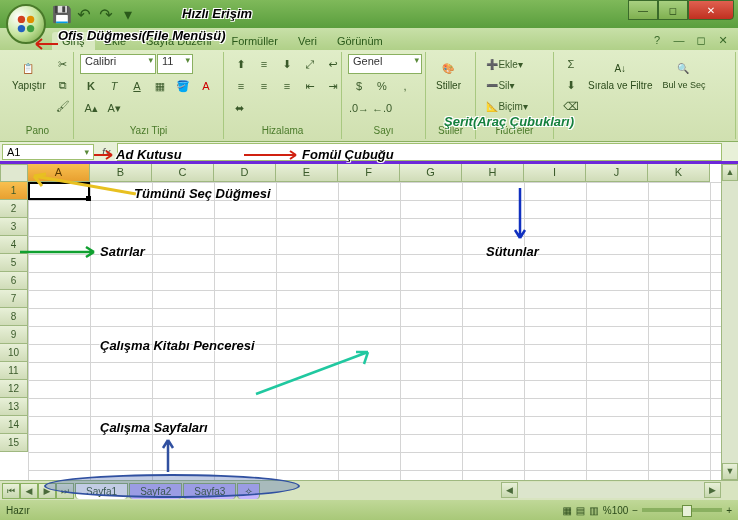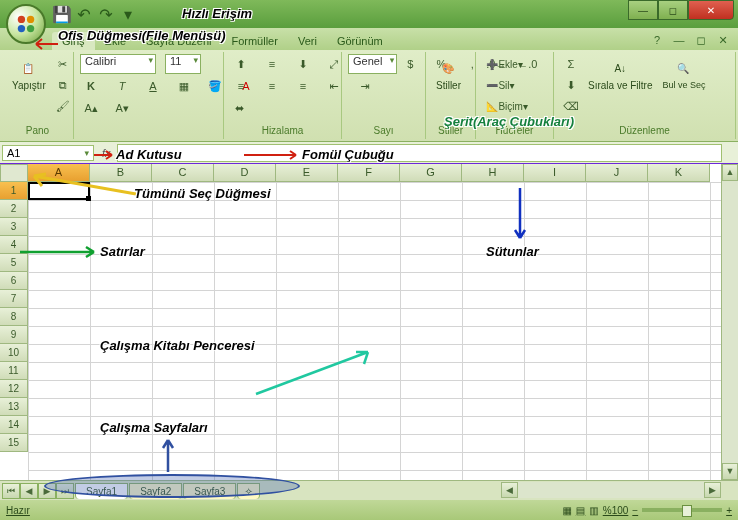--- a/index.html
+++ b/index.html
@@ -25,23 +25,23 @@
 .ribbon { height: 92px; background: linear-gradient(#e0edc8,#d0e0b0); border-bottom: 1px solid #8ab060; display: flex; padding: 2px; }
 .group { border-right: 1px solid #a8c880; padding: 2px 6px; display: flex; flex-direction: column; justify-content: space-between; }
 .group-label { font-size: 10px; text-align: center; color: #4a7a2a; padding: 1px; }
 .group-body { flex: 1; display: flex; gap: 2px; align-items: flex-start; }
 .big-btn { display: flex; flex-direction: column; align-items: center; padding: 2px 4px; font-size: 10px; color: #2a4a1a; }
 .big-btn .ic { width: 24px; height: 24px; display:flex; align-items:center; justify-content:center; }
 .small-stack { display: flex; flex-direction: column; gap: 1px; }
 .small-btn { width: 22px; height: 20px; border: 1px solid transparent; display: flex; align-items: center; justify-content: center; font-size: 11px; color:#3a5a2a; }
 .combo { height: 20px; border: 1px solid #8ab060; background: #fff; font-size: 11px; padding: 0 14px 0 4px; position: relative; color:#333; }
 .combo::after { content: "▾"; position: absolute; right: 2px; font-size: 9px; color:#5a8a3a; }
-.btn-row { display:flex; gap:9px; }
-
-.formula-row { height: 22px; background: #e8f0d8; border-bottom: 1px solid #6d28d9; display: flex; align-items: center; font-size: 11px; }
+.btn-row { display:flex; gap:1px; }
+
+.formula-row { height: 22px; background: #e8f0d8; border-bottom: 3px solid #6d28d9; display: flex; align-items: center; font-size: 11px; }
 .name-box { width: 92px; border: 1px solid #a0c070; background: #fff; margin: 0 2px; padding: 1px 4px; display:flex; align-items:center; justify-content:space-between; }
 .fx-label { padding: 0 6px; font-style: italic; color: #555; }
 .formula-input { flex: 1; border: 1px solid #a0c070; background: #fff; height: 18px; margin-right: 16px; }
 
 .grid-area { position: relative; height: 316px; display: flex; background:#fff; }
 .corner { width: 28px; height: 18px; background: #e0e8d0; border: 1px solid #9fb880; }
 .col-headers { display: flex; height: 18px; }
 .col-h { width: 62px; background: linear-gradient(#e8f0d8,#d0dcb8); border-right: 1px solid #9fb880; border-bottom: 1px solid #9fb880; text-align: center; font-size: 11px; color: #3a5a2a; line-height: 17px; }
 .col-h.sel { background: linear-gradient(#f8c050,#e8a030); color:#5a3a00; }
 .row-headers { display: flex; flex-direction: column; width: 28px; }
@@ -53,24 +53,24 @@
 .active-cell::after { content:""; position:absolute; right:-3px; bottom:-3px; width:5px; height:5px; background:#000; }
 
 .vscroll { width: 17px; background: #e0e8d0; border-left: 1px solid #9fb880; display:flex; flex-direction:column; }
 .scroll-btn { height:17px; background:linear-gradient(#e8f0d8,#c8d8b0); border:1px solid #9fb880; font-size:9px; text-align:center; line-height:15px; color:#4a6a3a; }
 .scroll-track { flex:1; background:#dce5cc; }
 
 .sheet-row { height: 20px; background: #d8e4c0; border-top: 1px solid #9fb880; display: flex; align-items: center; font-size: 10px; position:relative; }
 .nav-btns { display:flex; margin-left:2px; }
 .nav-btn { width:18px; height:16px; border:1px solid #8ab060; background:linear-gradient(#e8f0d8,#c8d8b0); font-size:9px; text-align:center; line-height:14px; color:#4a6a3a; }
 .sheet-tab { padding: 2px 10px; background: #fff; border: 1px solid #8ab060; border-bottom: none; margin-left: 1px; border-radius: 0 0 4px 4px; color:#2a4a1a; }
-.sheet-tab.inactive { background: #fef9c3; }
+.sheet-tab.inactive { background: #c4b5fd; }
 .hscroll { position:absolute; right:17px; bottom:2px; width:220px; height:16px; display:flex; }
 
-.status-row { height: 20px; background: linear-gradient(#c0d898,#a8c878); display: flex; align-items: center; font-size: 10px; color: #2a4a1a; padding: 0 6px; justify-content: space-between; text-decoration: underline; }
+.status-row { height: 20px; background: linear-gradient(#c0d898,#a8c878); display: flex; align-items: center; font-size: 10px; color: #2a4a1a; padding: 0 6px; justify-content: space-between; }
 .zoom { display:flex; align-items:center; gap:4px; }
 .zoom-slider { width:80px; height:4px; background:#8ab060; position:relative; }
 .zoom-slider::before { content:""; position:absolute; left:50%; top:-3px; width:8px; height:10px; background:#e8f0d8; border:1px solid #6a9040; }
 
 .annot { position: absolute; font-size: 13px; font-weight: bold; font-style: italic; color: #000; text-shadow: -1px -1px 0 #fff,1px -1px 0 #fff,-1px 1px 0 #fff,1px 1px 0 #fff; pointer-events:none; z-index:50; }
 .arrow-svg { position:absolute; pointer-events:none; z-index:49; }
 .ellipse-ov { position:absolute; border:2px solid #3050a0; border-radius:50%; background:rgba(80,110,180,0.35); pointer-events:none; z-index:48; }
 </style>
 </head>
 <body>
@@ -148,20 +148,21 @@
         <div class="small-btn">🪣</div>
         <div class="small-btn">
             <span style="color:#c00">A</span>
           </div>
       </div>
       <div class="btn-row">
         <div class="small-btn">A▴</div>
         <div class="small-btn">A▾</div>
       </div>
     </div>
+    <div class="group-label">Yazı Tipi</div>
   </div>
 
   <div class="group" style="width:118px">
     <div class="group-body" style="flex-direction:column;gap:2px">
       <div class="btn-row">
         <div class="small-btn">⬆</div>
         <div class="small-btn">≡</div>
         <div class="small-btn">⬇</div>
         <div class="small-btn">⤢</div>
         <div class="small-btn">↩</div>
@@ -174,21 +175,21 @@
         <div class="small-btn">⇥</div>
       </div>
       <div class="btn-row">
         <div class="small-btn" style="width:auto;padding:0 4px">⬌</div>
       </div>
     </div>
     <div class="group-label">Hizalama</div>
   </div>
 
   <div class="group" style="width:84px">
-    <div class="group-body" style="flex-direction:row;gap:2px">
+    <div class="group-body" style="flex-direction:column;gap:2px">
       <div class="combo" style="width:74px">Genel</div>
       <div class="btn-row">
         <div class="small-btn">$</div>
         <div class="small-btn">%</div>
         <div class="small-btn">,</div>
       </div>
       <div class="btn-row">
         <div class="small-btn">.0→</div>
         <div class="small-btn">←.0</div>
       </div>
@@ -230,21 +231,20 @@
       </div>
       <div class="big-btn">
         <div class="ic">A↓</div>
         <span style="font-size:10px">Sırala ve Filtre</span>
       </div>
       <div class="big-btn">
         <div class="ic">🔍</div>
         <span style="font-size:9px">Bul ve Seç</span>
       </div>
     </div>
-    <div class="group-label">Düzenleme</div>
   </div>
 </div>
 
 <div class="formula-row">
   <div class="name-box">
       <span>A1</span>
       <span style="font-size:9px;color:#5a8a3a">▾</span>
     </div>
   <div class="fx-label">fx</div>
   <div class="formula-input"></div>

